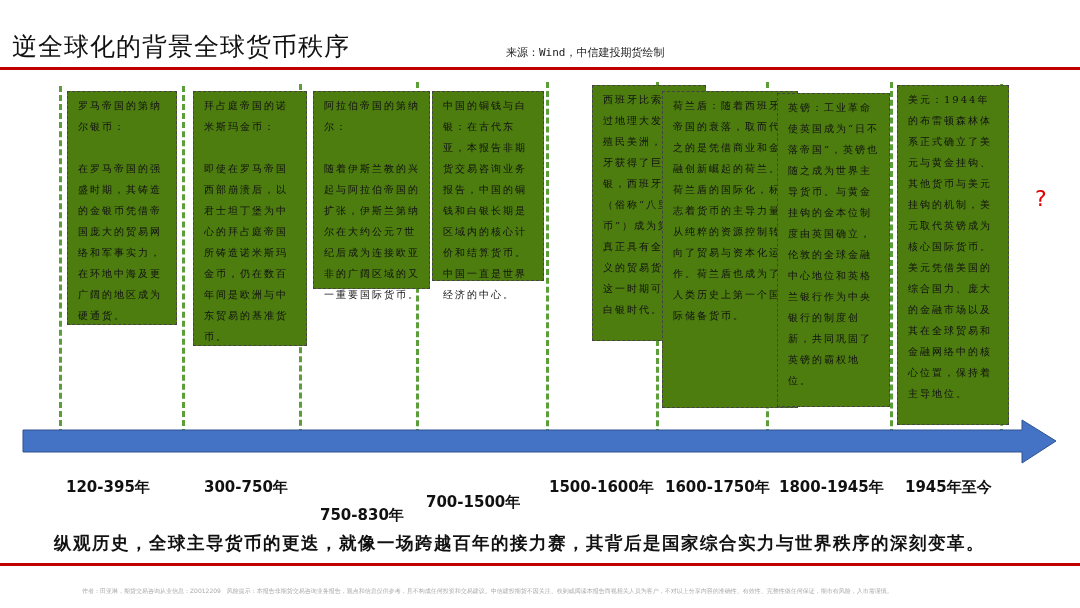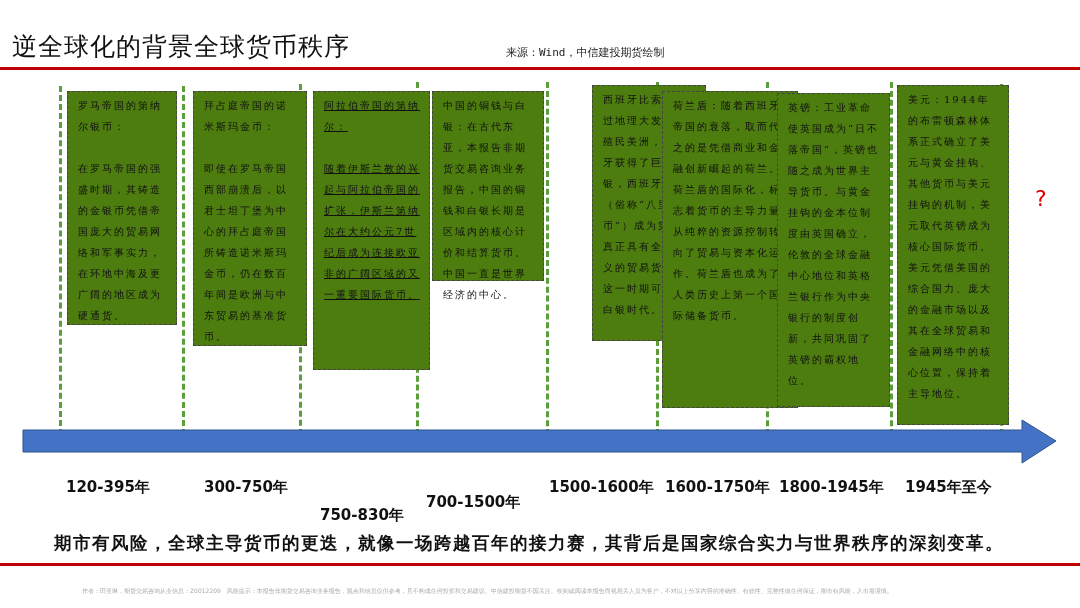--- a/index.html
+++ b/index.html
@@ -42,21 +42,21 @@
 <div class="vdash" style="left:766px; top:82px; height:362px;"></div>
 <div class="vdash" style="left:890px; top:82px; height:362px;"></div>
 <div class="vdash" style="left:1000px; top:84px; height:360px;"></div>
 
 <div class="box" style="left:67px; top:91px; width:110px; height:234px;">罗马帝国的第纳尔银币：
 
 在罗马帝国的强盛时期，其铸造的金银币凭借帝国庞大的贸易网络和军事实力，在环地中海及更广阔的地区成为硬通货。</div>
 <div class="box" style="left:193px; top:91px; width:114px; height:255px;">拜占庭帝国的诺米斯玛金币：
 
 即使在罗马帝国西部崩溃后，以君士坦丁堡为中心的拜占庭帝国所铸造诺米斯玛金币，仍在数百年间是欧洲与中东贸易的基准货币。</div>
-<div class="box" style="left:313px; top:91px; width:117px; height:279px;text-decoration:underline;">阿拉伯帝国的第纳尔：
+<div class="box" style="left:313px; top:91px; width:117px; height:198px;">阿拉伯帝国的第纳尔：
 
 随着伊斯兰教的兴起与阿拉伯帝国的扩张，伊斯兰第纳尔在大约公元7世纪后成为连接欧亚非的广阔区域的又一重要国际货币。</div>
 <div class="box" style="left:432px; top:91px; width:112px; height:190px;">中国的铜钱与白银：在古代东亚，本报告非期货交易咨询业务报告，中国的铜钱和白银长期是区域内的核心计价和结算货币。中国一直是世界经济的中心。</div>
 <div class="box" style="left:548px; top:85px; width:114px; height:256px;margin-left:44px;">西班牙比索：通过地理大发现和殖民美洲，西班牙获得了巨额白银，西班牙比索（俗称“八里尔银币”）成为第一个真正具有全球意义的贸易货币，这一时期可视为白银时代。</div>
 <div class="box" style="left:662px; top:91px; width:136px; height:317px;">荷兰盾：随着西班牙帝国的衰落，取而代之的是凭借商业和金融创新崛起的荷兰。荷兰盾的国际化，标志着货币的主导力量从纯粹的资源控制转向了贸易与资本化运作。荷兰盾也成为了人类历史上第一个国际储备货币。</div>
 <div class="box" style="left:777px; top:93px; width:113px; height:314px;">英镑：工业革命使英国成为“日不落帝国”，英镑也随之成为世界主导货币。与黄金挂钩的金本位制度由英国确立，伦敦的全球金融中心地位和英格兰银行作为中央银行的制度创新，共同巩固了英镑的霸权地位。</div>
 <div class="box" style="left:897px; top:85px; width:112px; height:340px;">美元：1944年的布雷顿森林体系正式确立了美元与黄金挂钩、其他货币与美元挂钩的机制，美元取代英镑成为核心国际货币。美元凭借美国的综合国力、庞大的金融市场以及其在全球贸易和金融网络中的核心位置，保持着主导地位。</div>
 
 <div class="question">?</div>
 
@@ -66,15 +66,15 @@
 
 <div class="period" style="left:66px;">120-395年</div>
 <div class="period" style="left:204px;">300-750年</div>
 <div class="period" style="left:320px;margin-top:28px;">750-830年</div>
 <div class="period" style="left:426px;margin-top:15px;">700-1500年</div>
 <div class="period" style="left:549px;">1500-1600年</div>
 <div class="period" style="left:665px;">1600-1750年</div>
 <div class="period" style="left:779px;">1800-1945年</div>
 <div class="period" style="left:905px;">1945年至今</div>
 
-<div class="summary">期市有风险，全球主导货币的更迭，就像一场跨越百年的接力赛，其背后是国家综合实力与世界秩序的深刻变革。</div>
+<div class="summary">纵观历史，全球主导货币的更迭，就像一场跨越百年的接力赛，其背后是国家综合实力与世界秩序的深刻变革。</div>
 <div class="red-rule bottom"></div>
 <div class="disclaimer">作者：田亚琳，期货交易咨询从业信息：Z0012209　风险提示：本报告非期货交易咨询业务报告，观点和信息仅供参考，且不构成任何投资和交易建议。中信建投期货不因关注、收到或阅读本报告而视相关人员为客户，不对以上分享内容的准确性、有效性、完整性做任何保证，期市有风险，入市需谨慎。</div>
 
 </body></html>

